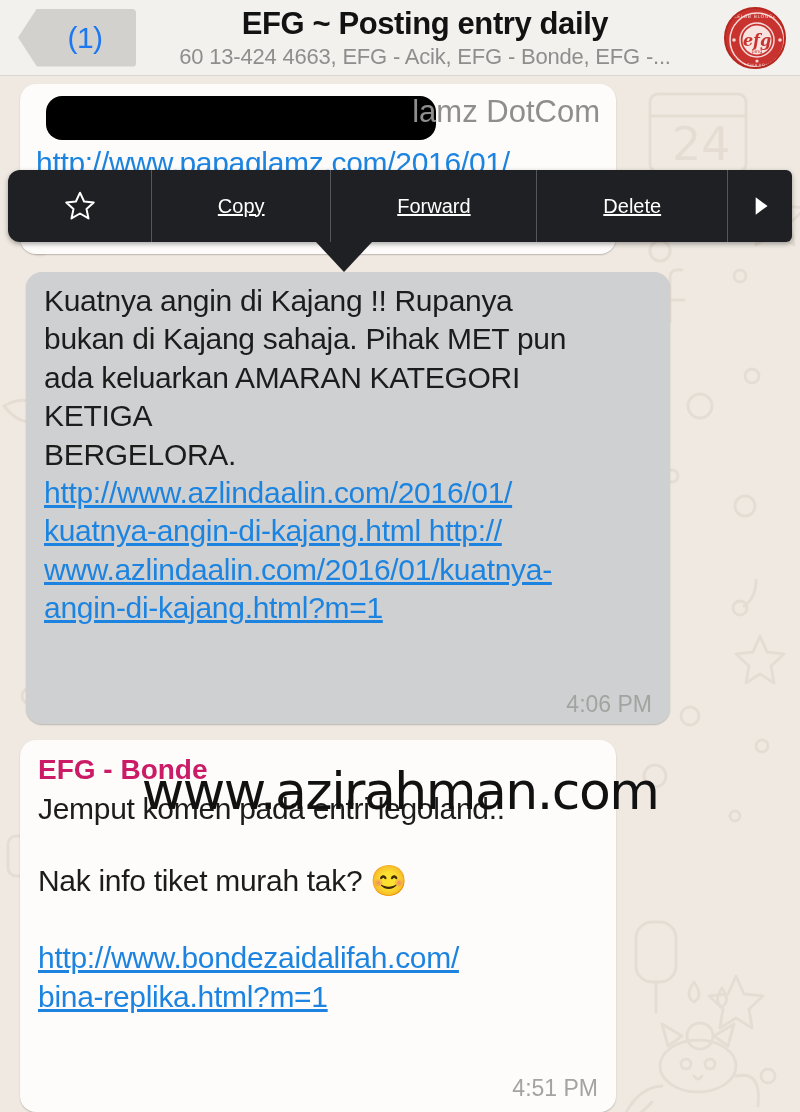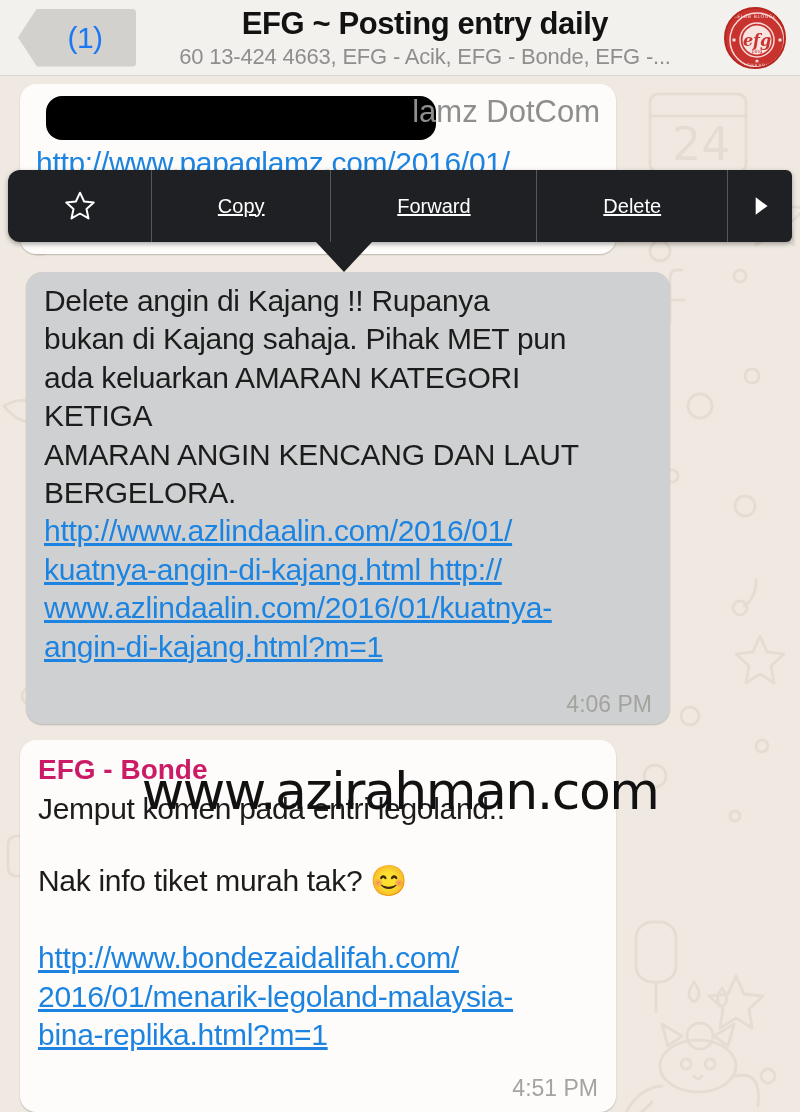--- a/index.html
+++ b/index.html
@@ -407,42 +407,40 @@
       <div id="b1-header">
         <span id="b1-redact" class="redact"></span>
         <span id="b1-name">lamz DotCom</span>
       </div>
       <a class="msg-link" id="b1-link1">http://www.papaglamz.com/2016/01/</a>
       <a class="msg-link" id="b1-link2">kerangkaman.html</a>
       <span class="timestamp" id="b1-time">1:34 PM</span>
     </div>
 
     <div class="bubble incoming-gray" id="bubble-2">
-      <div class="msg-text">Delete angin di Kajang !! Rupanya</div>
+      <div class="msg-text">Kuatnya angin di Kajang !! Rupanya</div>
       <div class="msg-text">bukan di Kajang sahaja. Pihak MET pun</div>
       <div class="msg-text">ada keluarkan AMARAN KATEGORI</div>
       <div class="msg-text">KETIGA</div>
-      <div class="msg-text">AMARAN ANGIN KENCANG DAN LAUT</div>
       <div class="msg-text">BERGELORA.</div>
       <a class="msg-link">http://www.azlindaalin.com/2016/01/</a>
       <a class="msg-link">kuatnya-angin-di-kajang.html http://</a>
       <a class="msg-link">www.azlindaalin.com/2016/01/kuatnya-</a>
       <a class="msg-link">angin-di-kajang.html?m=1</a>
       <span class="timestamp" id="b2-time">4:06 PM</span>
       <span class="bubble-tail" id="b2-tail"></span>
     </div>
 
     <div class="bubble incoming-white" id="bubble-3">
       <div class="sender-name" id="b3-sender">EFG - Bonde</div>
       <div class="msg-text">Jemput komen pada entri legoland..</div>
       <div class="msg-text" id="b3-line-blank"></div>
       <div class="msg-text">Nak info tiket murah tak? 😊</div>
       <div class="msg-text">&nbsp;</div>
       <a class="msg-link">http://www.bondezaidalifah.com/</a>
-      <a class="msg-link">2016/01/menarik-legoland-malaysia-</a>
       <a class="msg-link">bina-replika.html?m=1</a>
       <span class="timestamp" id="b3-time">4:51 PM</span>
     </div>
   </div>
 
   <div id="watermark">
     <div id="wm-line2">www.azirahman.com</div>
   </div>
 
   <div id="ctx-menu">

